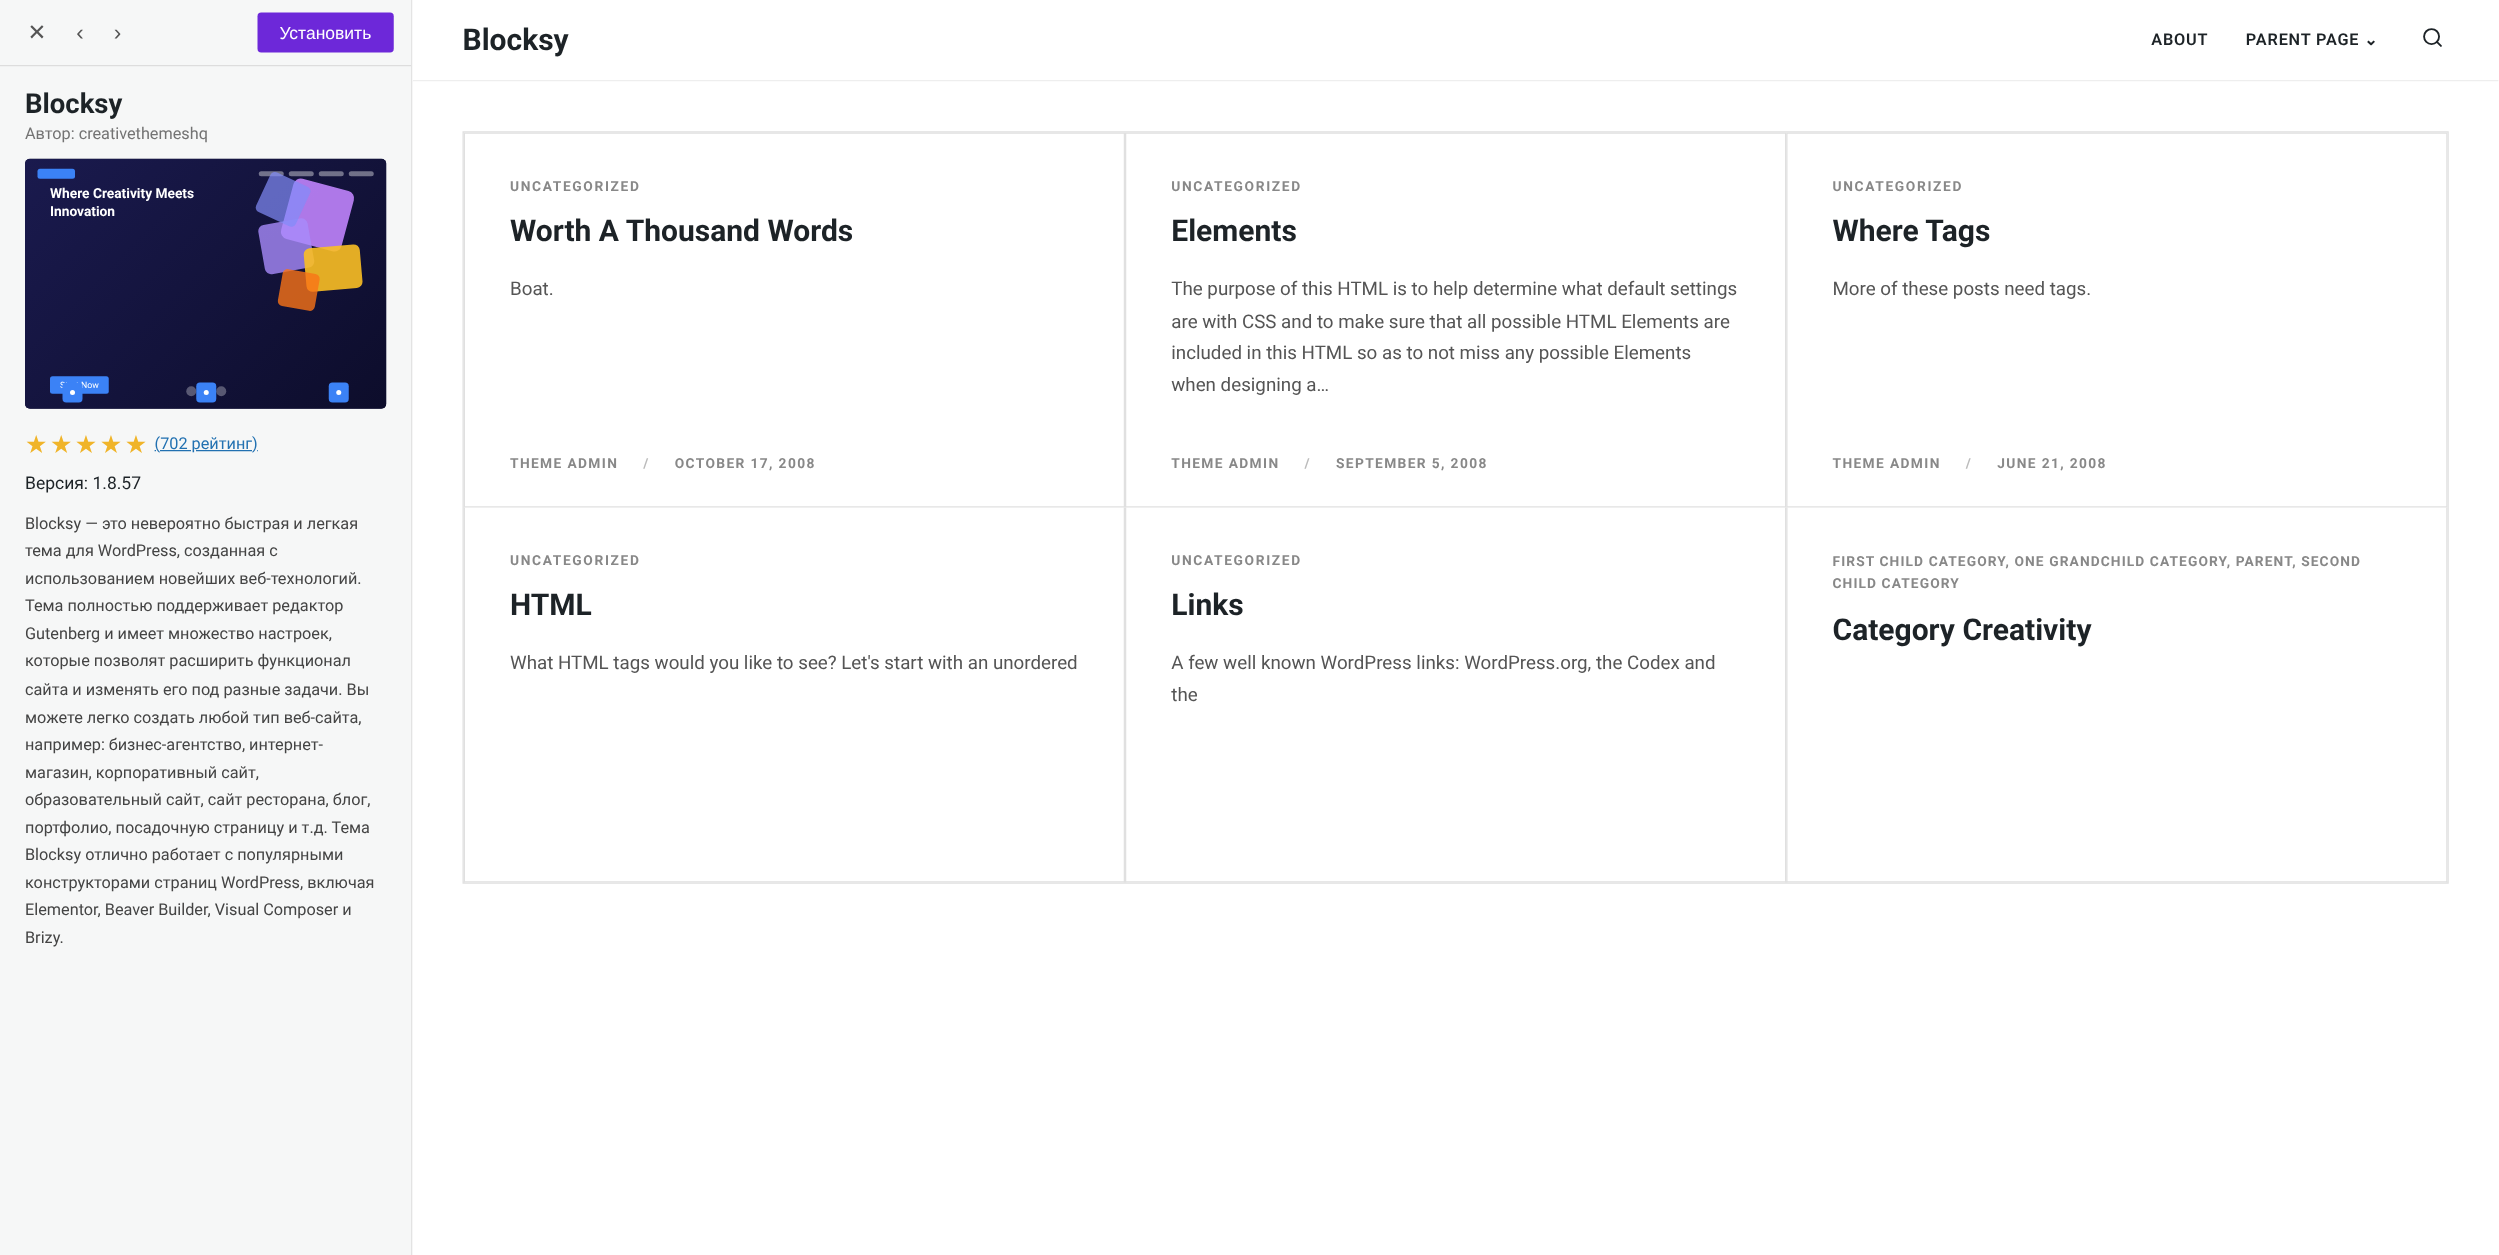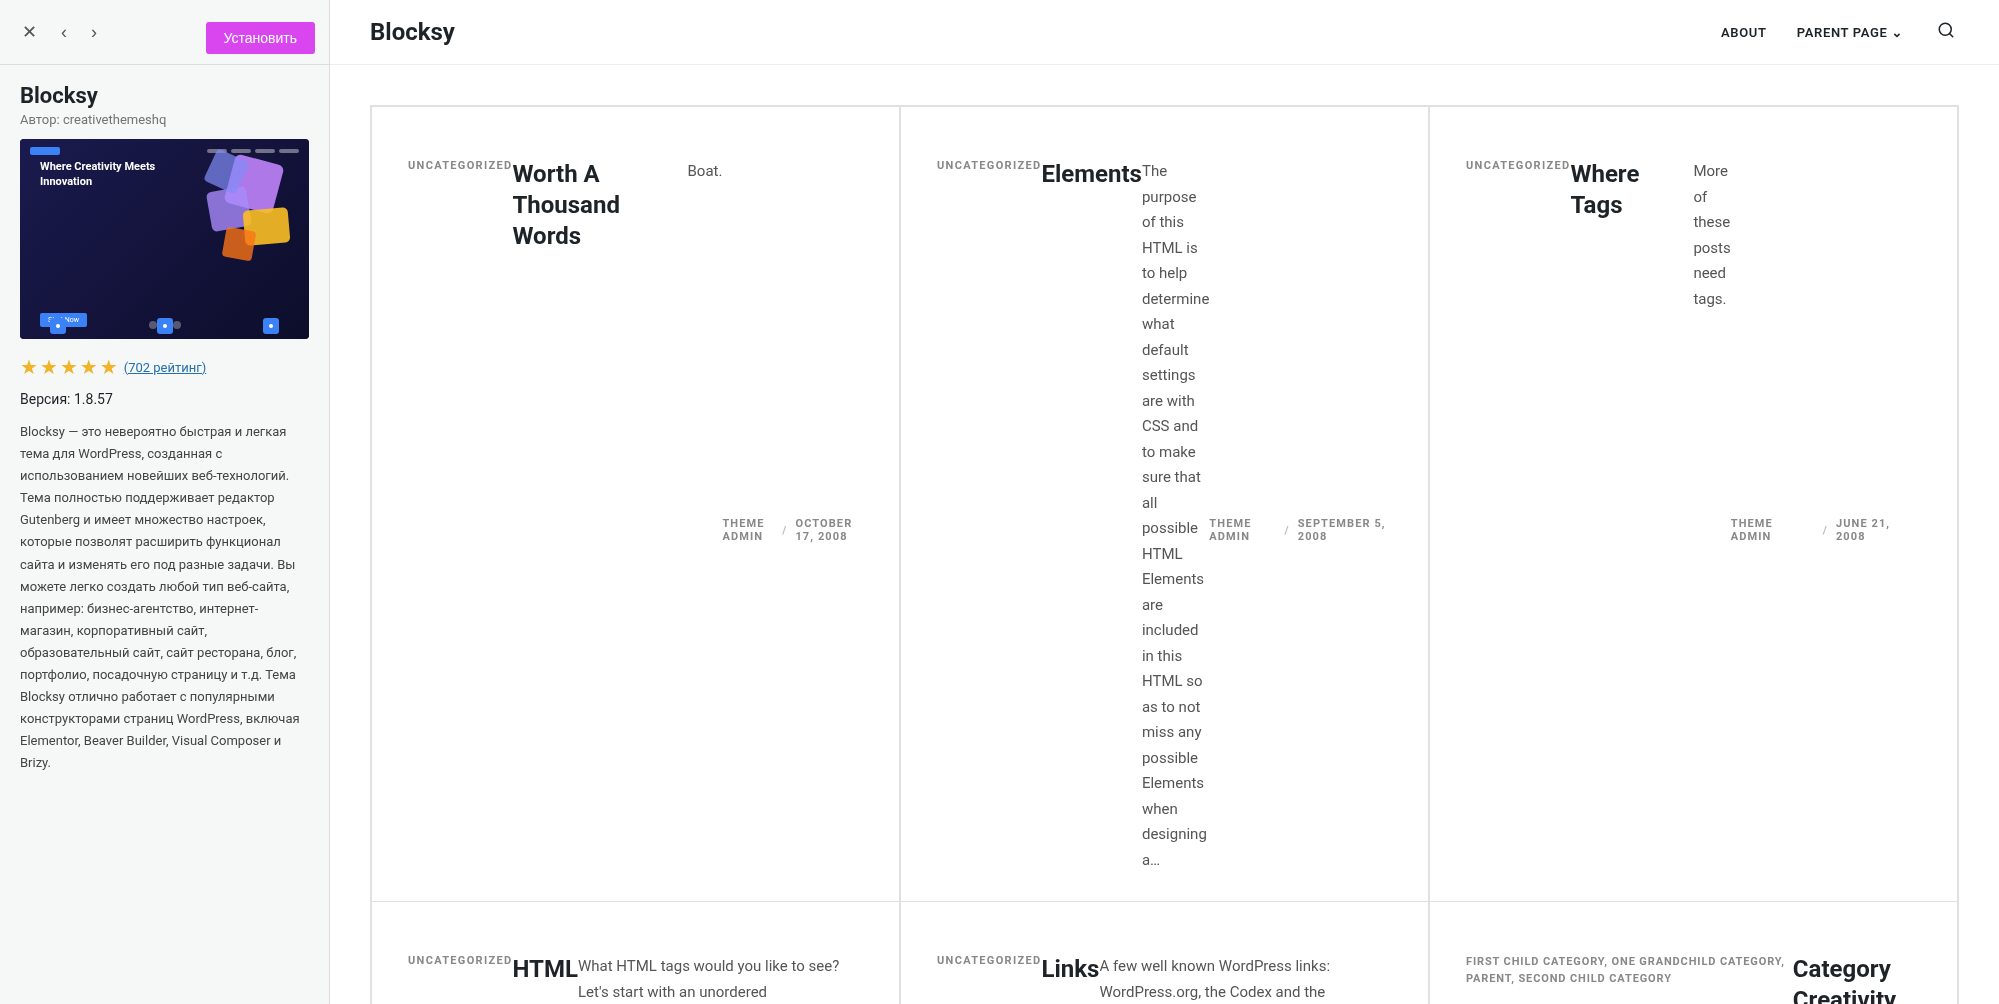--- a/index.html
+++ b/index.html
@@ -30,30 +30,29 @@
       background: none;
       border: none;
       cursor: pointer;
       padding: 4px 8px;
       font-size: 18px;
       color: #555;
       border-radius: 3px;
     }
 
     .install-btn {
-      background: #d946ef;
+      background: #6d28d9;
       color: #fff;
       border: none;
       border-radius: 3px;
       padding: 8px 18px;
       font-size: 14px;
       cursor: pointer;
       margin-left: auto;
       font-weight: 500;
-      margin-top: 12px;
     }
 
     .panel-content {
       padding: 18px 20px;
     }
 
     .theme-name {
       font-size: 22px;
       font-weight: 700;
       color: #1d2327;
@@ -255,23 +254,24 @@
     }
 
     .posts-grid {
       display: grid;
       grid-template-columns: repeat(3, 1fr);
       gap: 0;
       border: 1px solid #e0e0e0;
     }
 
     .post-card {
-      padding: 52px 36px 28px;
+      padding: 36px 36px 28px;
       border: 0.5px solid #e0e0e0;
       display: flex;
+      flex-direction: column;
       min-height: 300px;
     }
 
     .post-category {
       font-size: 11px;
       font-weight: 700;
       color: #888;
       letter-spacing: 0.12em;
       text-transform: uppercase;
       margin-bottom: 14px;
@@ -294,21 +294,21 @@
 
     .post-meta {
       margin-top: 28px;
       font-size: 11px;
       font-weight: 700;
       color: #888;
       letter-spacing: 0.1em;
       text-transform: uppercase;
       display: flex;
       align-items: center;
-      gap: 8px;
+      gap: 20px;
     }
 
     .post-meta-sep { color: #bbb; }
 
     .second-row {
       border-top: none;
     }
 
     .multi-category {
       font-size: 11px;

